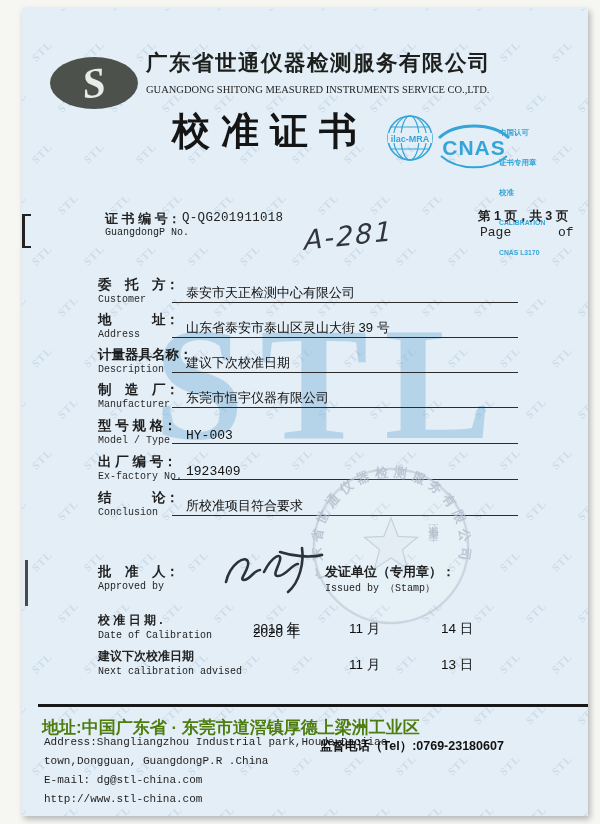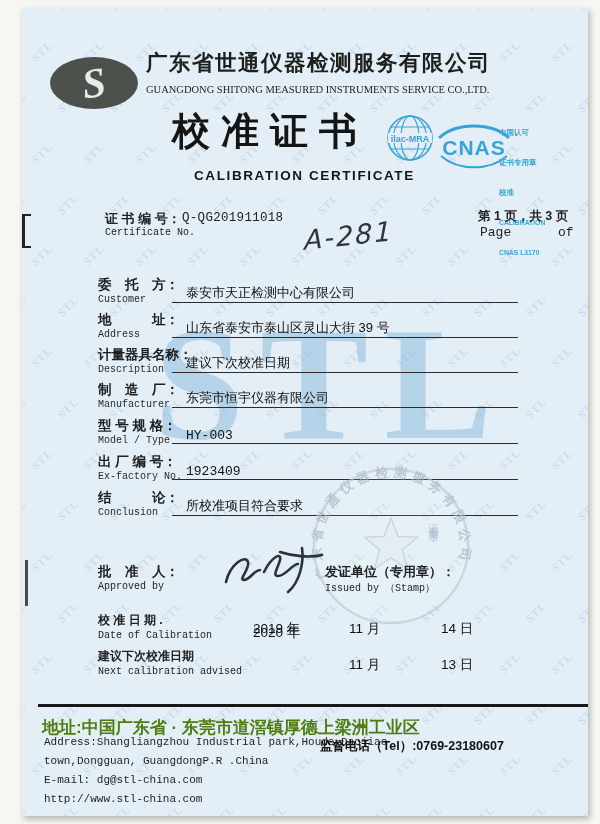--- a/index.html
+++ b/index.html
@@ -316,21 +316,20 @@
     <div class="mark-line"></div>
 
     <svg class="logo" width="92" height="58" viewBox="0 0 92 58">
       <ellipse cx="46" cy="29" rx="44" ry="26" fill="#4c514c"></ellipse>
       <text x="46" y="43" text-anchor="middle" font-family="Liberation Serif, serif" font-style="italic" font-weight="bold" font-size="42" fill="#e7ebe9" transform="rotate(-8 46 29)">S</text>
     </svg>
     <div class="company-cn">广东省世通仪器检测服务有限公司</div>
     <div class="company-en">GUANGDONG SHITONG MEASURED INSTRUMENTS SERVICE CO.,LTD.</div>
 
     <div class="title-cn">校准证书</div>
-    <div class="title-en">CALIBRATION CERTIFICATE</div>
 
     <svg class="badge-ilac" width="48" height="48" viewBox="0 0 48 48">
       <circle cx="24" cy="24" r="22" fill="none" stroke="#35a5d9" stroke-width="1.6"></circle>
       <ellipse cx="24" cy="24" rx="9" ry="22" fill="none" stroke="#35a5d9" stroke-width="1.2"></ellipse>
       <ellipse cx="24" cy="24" rx="16.5" ry="22" fill="none" stroke="#35a5d9" stroke-width="1.2"></ellipse>
       <line x1="4" y1="13" x2="44" y2="13" stroke="#35a5d9" stroke-width="1.2"></line>
       <line x1="4" y1="35" x2="44" y2="35" stroke="#35a5d9" stroke-width="1.2"></line>
       <rect x="2" y="19" width="44" height="10" fill="#e3eef6"></rect>
       <text x="24" y="27.5" text-anchor="middle" font-family="Liberation Sans, sans-serif" font-weight="bold" font-size="9" fill="#35a5d9">ilac-MRA</text>
     </svg>
@@ -341,21 +340,21 @@
     </svg>
     <div class="accred-col">
       <div>中国认可</div>
       <div>证书专用章</div>
       <div>校准</div>
       <div class="en">CALIBRATION</div>
       <div class="en">CNAS L3170</div>
     </div>
 
     <div class="cert-label-cn">证 书 编 号：</div>
-    <div class="cert-label-en">Certificate No.</div>
+    <div class="cert-label-en">GuangdongP No.</div>
     <div class="cert-number">Q-QG201911018</div>
     <div class="page-cn">第 1 页，共 3 页</div>
     <div class="page-en">Page      of</div>
     <div class="handwritten">A-281</div>
 
     <div>
       <div class="f-label-cn" style="top:268px">委　托　方：</div>
       <div class="f-label-en" style="top:286px">Customer</div>
       <div class="f-value" style="top:272px">泰安市天正检测中心有限公司</div>
     </div>

